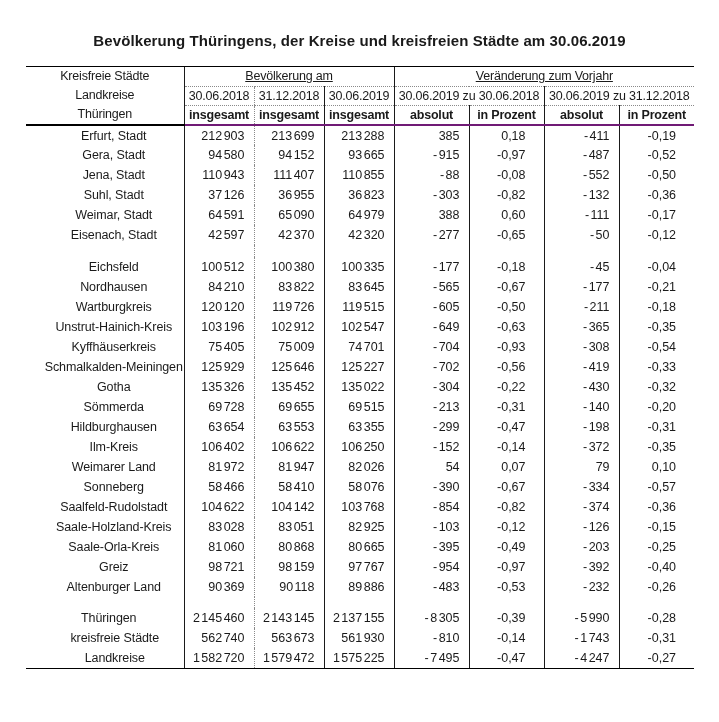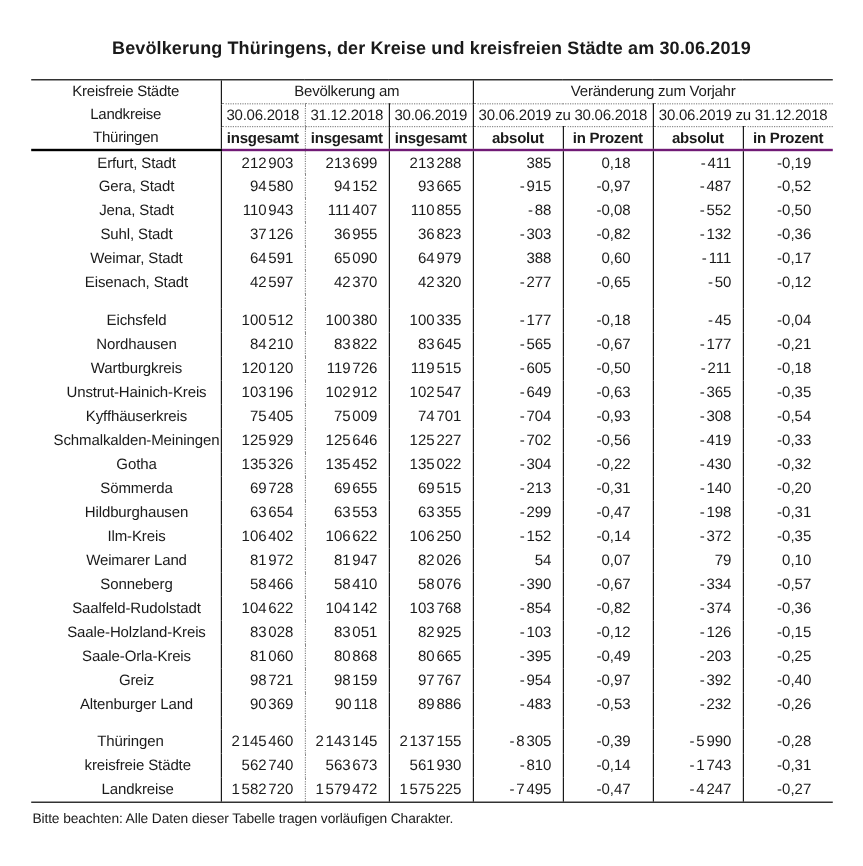--- a/index.html
+++ b/index.html
@@ -33,21 +33,21 @@
     vertical-align: middle;
   }
   thead th {
     height: 19px;
     text-align: center;
     letter-spacing: -0.2px;
   }
   thead tr.r1 th { border-top: 1px solid #000; }
   thead th.corner { border-bottom: 2px solid #000; }
   .corner .cline { height: 19px; line-height: 19px; text-align: center; }
-  thead tr.r1 th.grp { border-bottom: 1px dotted #8a8a8a; }
+  thead tr.r1 th.grp { border-bottom: 1px dotted #8a8a8a; text-decoration: underline; }
   thead tr.r2 th { border-bottom: 1px dotted #8a8a8a; margin-left: 44px; }
   thead tr.r3 th { border-bottom: 2px solid #701a75; font-weight: bold; }
   
   .v15 { border-left: 1.5px solid #1a1a1a; }
   .v1  { border-left: 1px solid #1a1a1a; }
   .vd  { border-left: 1px dotted #8a8a8a; }
   tbody td { height: 20px; text-align: right; word-spacing: -2px; }
   tbody th.region {
     height: 20px;
     text-align: center;
@@ -391,14 +391,13 @@
         <td class="v1 num">1 575 225</td>
         <td class="v15 num">- 7 495</td>
         <td class="v1 pct">-0,47</td>
         <td class="v15 num">- 4 247</td>
         <td class="v1 pct">-0,27</td>
       </tr>
     </tbody>
 </table>
 
 <div class="footnotes">
-  <p>Bitte beachten: Alle Daten dieser Tabelle tragen vorläufigen Charakter.</p>
 </div>
 
 </body></html>

